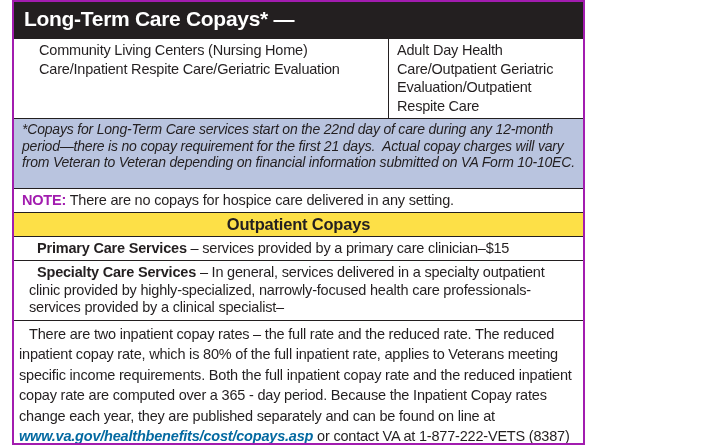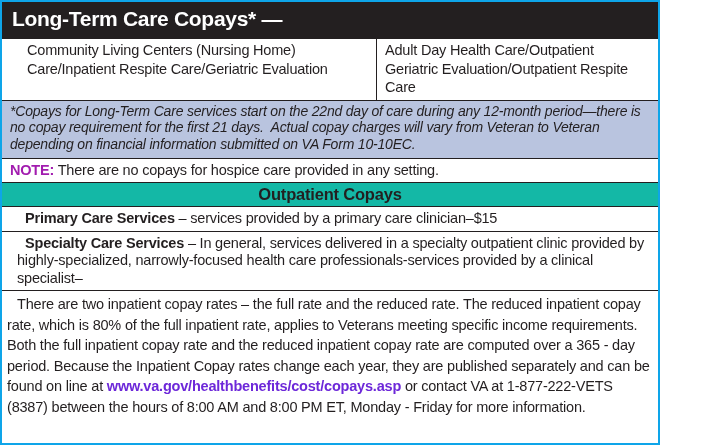--- a/index.html
+++ b/index.html
@@ -1,27 +1,28 @@
 <!DOCTYPE html>
 <html><head>
 <meta charset="utf-8">
 <style>
   html, body { margin: 0; padding: 0; background: #ffffff; }
   * { box-sizing: border-box; }
 
   .page {
     position: relative;
-    width: 660px;
+    width: 573px;
     height: 445px;
     background: #ffffff;
-    border: 2px solid #0ea5e9;
+    border: 2px solid #a21caf;
     overflow: hidden;
     font-family: "Liberation Sans", sans-serif;
     color: #231f20;
     letter-spacing: -0.2px;
+    margin-left: 12px;
   }
 
   
   .banner {
     background: #231f20;
     color: #ffffff;
     padding: 4px 10px 6px 10px;
     border-bottom: 1.5px solid #231f20;
   }
   .banner-title {
@@ -47,38 +48,38 @@
   .care-cell.c1 { width: 358px; border-right: 1.5px solid #231f20; }
   .care-cell.c2 { flex: 1; }
   .care-row.r2 .care-cell { min-height: 28px; }
 
   
   .footnote {
     background: #b9c4df;
     font-style: italic;
     font-size: 14px;
     line-height: 16.5px;
-    padding: 2px 8px 6px 8px;
+    padding: 2px 8px 17px 8px;
     border-bottom: 1.5px solid #231f20;
     white-space: pre-wrap;
     min-height: 51px;
   }
 
   
   .note-row {
     font-size: 14.5px;
     line-height: 18px;
     padding: 2px 8px 3px 8px;
     border-bottom: 1.5px solid #231f20;
   }
   .note-label { font-weight: bold; color: #a21caf; }
 
   
   .section-hdr {
-    background: #14b8a6;
+    background: #fde047;
     text-align: center;
     font-weight: bold;
     font-size: 16.5px;
     line-height: 20px;
     padding: 1px 4px 2px 4px;
     border-bottom: 1.5px solid #231f20;
   }
 
   
   .svc-row {
@@ -93,43 +94,44 @@
 
   
   .inpatient-para {
     font-size: 14.5px;
     line-height: 20.5px;
     padding: 3px 7px 3px 5px;
     text-indent: 10px;
   }
   .doc-link {
     font-weight: bold;
-    color: #6d28d9;
+    color: #0369a1;
     text-decoration: none;
     cursor: pointer;
+    font-style: italic;
   }
 </style>
 </head>
 <body>
 
 <div class="page">
 
   <div class="banner">
     <div class="banner-title">Long-Term Care Copays* —</div>
   </div>
 
   <div class="care-row r1">
     <div class="care-cell c1">Community Living Centers (Nursing Home) Care/Inpatient Respite Care/Geriatric Evaluation</div>
     <div class="care-cell c2">Adult Day Health Care/Outpatient Geriatric Evaluation/Outpatient Respite Care</div>
   </div>
 
 
   <div class="footnote">*Copays for Long-Term Care services start on the 22nd day of care during any 12-month period—there is no copay requirement for the first 21 days.  Actual copay charges will vary from Veteran to Veteran depending on financial information submitted on VA Form 10-10EC.</div>
 
-  <div class="note-row"><span class="note-label">NOTE:</span><span> There are no copays for hospice care provided in any setting.</span></div>
+  <div class="note-row"><span class="note-label">NOTE:</span><span> There are no copays for hospice care delivered in any setting.</span></div>
 
   <div class="section-hdr">Outpatient Copays</div>
 
   <div class="svc-row"><span class="svc-label">Primary Care Services</span><span> – services provided by a primary care clinician–$15</span></div>
 
   <div class="svc-row"><span class="svc-label">Specialty Care Services</span><span> – In general, services delivered in a specialty outpatient clinic provided by highly-specialized, narrowly-focused health care professionals-services provided by a clinical specialist–</span></div>
 
 
   <div class="inpatient-para"><span>There are two inpatient copay rates – the full rate and the reduced rate. The reduced inpatient copay rate, which is 80% of the full inpatient rate, applies to Veterans meeting specific income requirements. Both the full inpatient copay rate and the reduced inpatient copay rate are computed over a 365 - day period. Because the Inpatient Copay rates change each year, they are published separately and can be found on line at </span><a class="doc-link">www.va.gov/healthbenefits/cost/copays.asp</a><span> or contact VA at 1-877-222-VETS (8387) between the hours of 8:00 AM and 8:00 PM ET, Monday - Friday for more information.</span></div>
 

